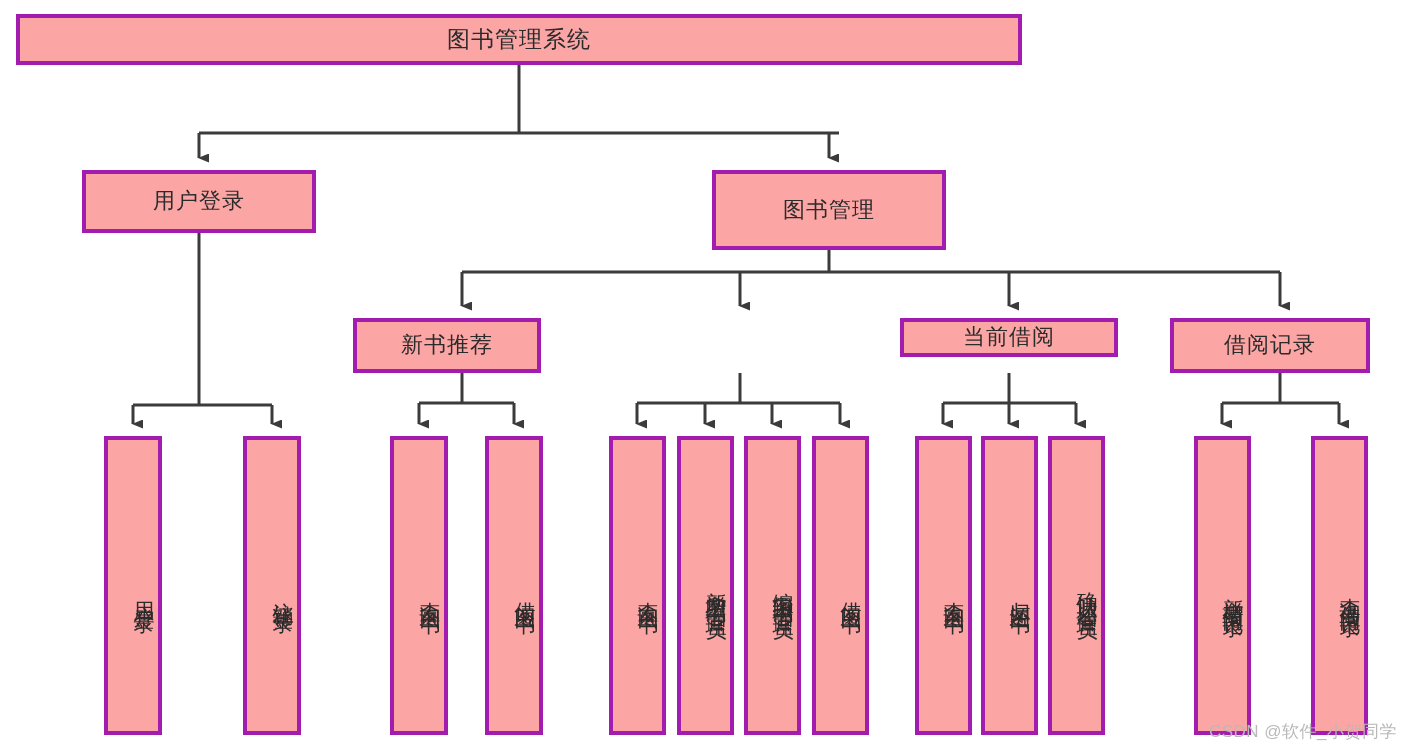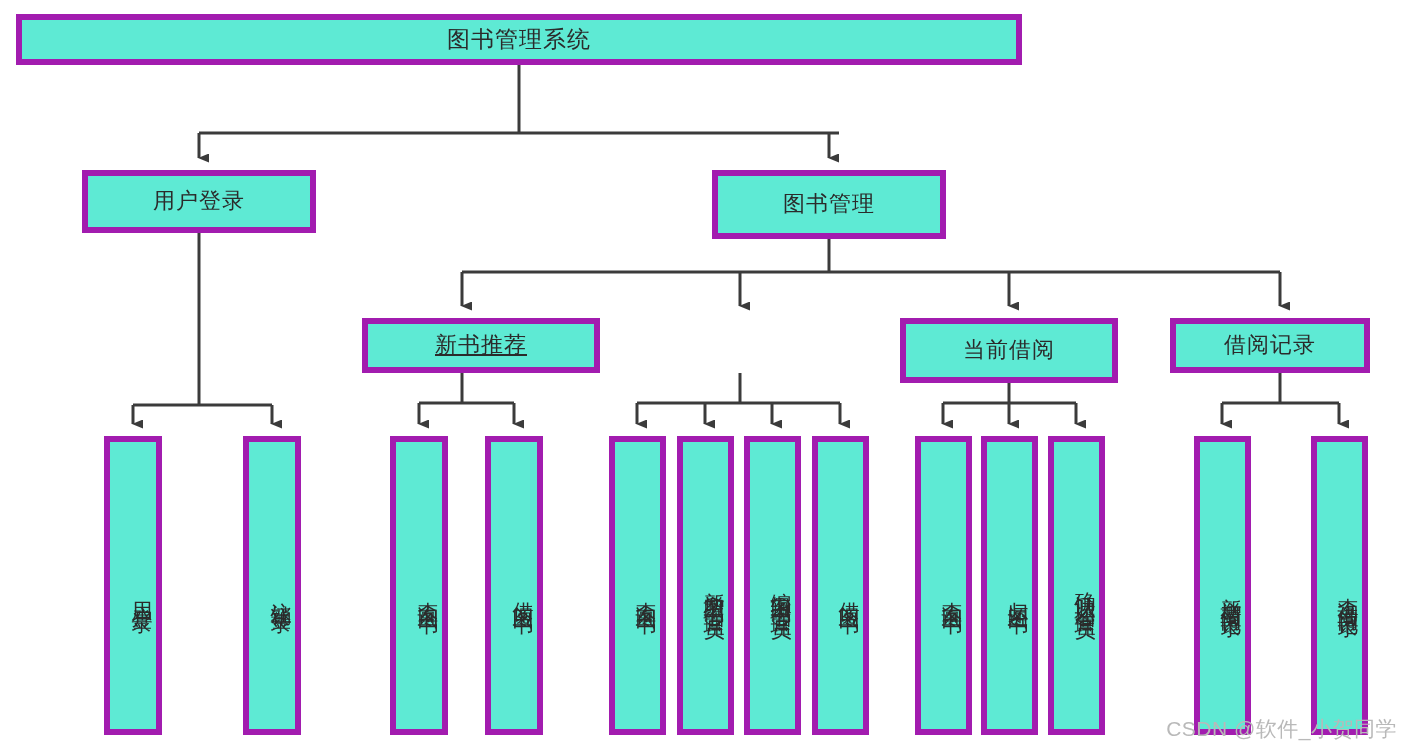--- a/index.html
+++ b/index.html
@@ -22,22 +22,22 @@
     position: absolute;
     left: 0;
     top: 0;
     width: 1405px;
     height: 747px;
     pointer-events: none;
   }
   .node {
     position: absolute;
     box-sizing: border-box;
-    border: 6px solid #a21caf;
-    background: #5eead4;
+    border: 4px solid #a21caf;
+    background: #fca5a5;
     display: flex;
     align-items: center;
     justify-content: center;
     color: #2b2b2b;
     letter-spacing: 1px;
   }
   .node.horiz {
     font-size: 22px;
     line-height: 1.2;
     text-align: center;
@@ -57,21 +57,21 @@
   }
   .node.vert .vlabel {
     writing-mode: vertical-rl;
     text-orientation: upright;
     white-space: nowrap;
   }
   .watermark {
     position: absolute;
     right: 8px;
     bottom: 4px;
-    font-size: 21px;
+    font-size: 17px;
     color: #b9b9b9;
     letter-spacing: 0.5px;
     white-space: nowrap;
   }
 </style>
 </head>
 <body>
 
 <div id="canvas">
 
@@ -126,30 +126,30 @@
   </svg>
 
   <div class="node horiz root" style="left:16px; top:14px; width:1006px; height:51px;">
     <span>图书管理系统</span>
   </div>
 
   <div class="node horiz" style="left:82px; top:170px; width:234px; height:63px;">
     <span>用户登录</span>
   </div>
 
-  <div class="node horiz" style="left:712px; top:170px; width:234px; height:69px;">
+  <div class="node horiz" style="left:712px; top:170px; width:234px; height:80px;">
     <span>图书管理</span>
   </div>
 
-  <div class="node horiz" style="left:362px; top:318px; width:238px; height:55px;text-decoration:underline;">
+  <div class="node horiz" style="left:353px; top:318px; width:188px; height:55px;">
     <span>新书推荐</span>
   </div>
 
 
-  <div class="node horiz" style="left:900px; top:318px; width:218px; height:65px;">
+  <div class="node horiz" style="left:900px; top:318px; width:218px; height:39px;">
     <span>当前借阅</span>
   </div>
 
   <div class="node horiz" style="left:1170px; top:318px; width:200px; height:55px;">
     <span>借阅记录</span>
   </div>
 
   <div class="node vert" style="left:104px; top:436px; width:58px; height:299px;">
     <span class="vlabel">用户登录</span>
   </div>

